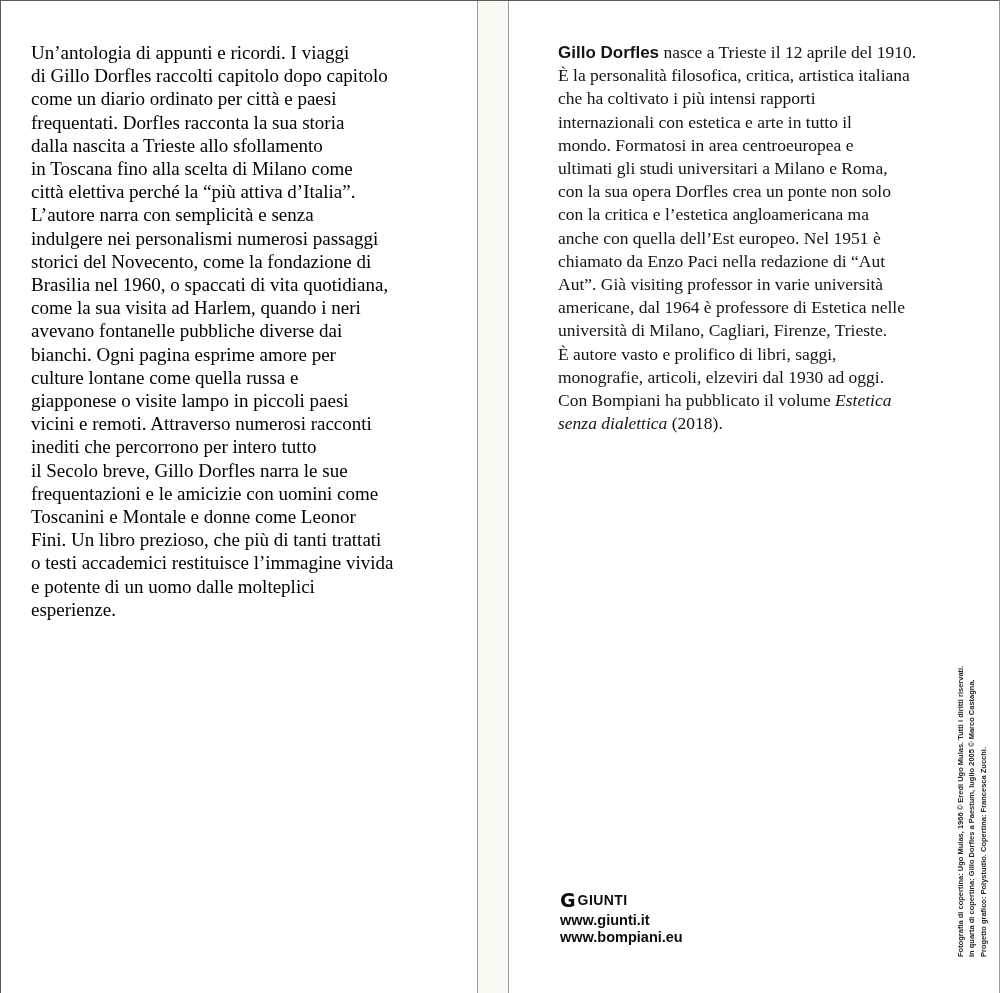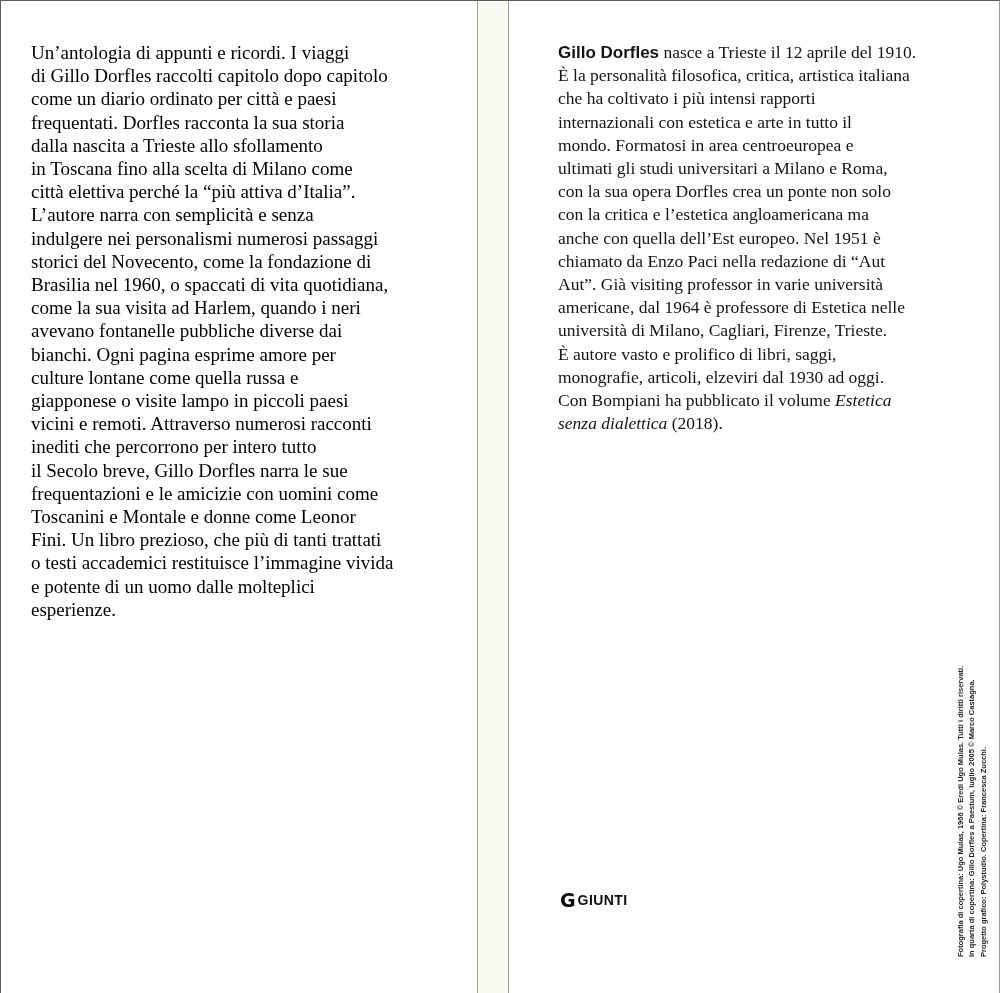--- a/index.html
+++ b/index.html
@@ -139,19 +139,23 @@
 È autore vasto e prolifico di libri, saggi,
 monografie, articoli, elzeviri dal 1930 ad oggi.
 Con Bompiani ha pubblicato il volume </span><span class="book-title">Estetica
 senza dialettica</span><span> (2018).</span></div>
 
   <div class="publisher">
     <div class="logo-row">
       <span class="g-mark">G</span>
       <span class="logo-name">GIUNTI</span>
     </div>
+    <div class="urls">
+      <div>www.giunti.it</div>
+      <div>www.bompiani.eu</div>
+    </div>
   </div>
 
   <div class="credits">Fotografia di copertina: Ugo Mulas, 1966 © Eredi Ugo Mulas. Tutti i diritti riservati.
 In quarta di copertina: Gillo Dorfles a Paestum, luglio 2005 © Marco Castagna.
 Progetto grafico: Polystudio. Copertina: Francesca Zucchi.</div>
 
 </div>
 
 </body></html>

